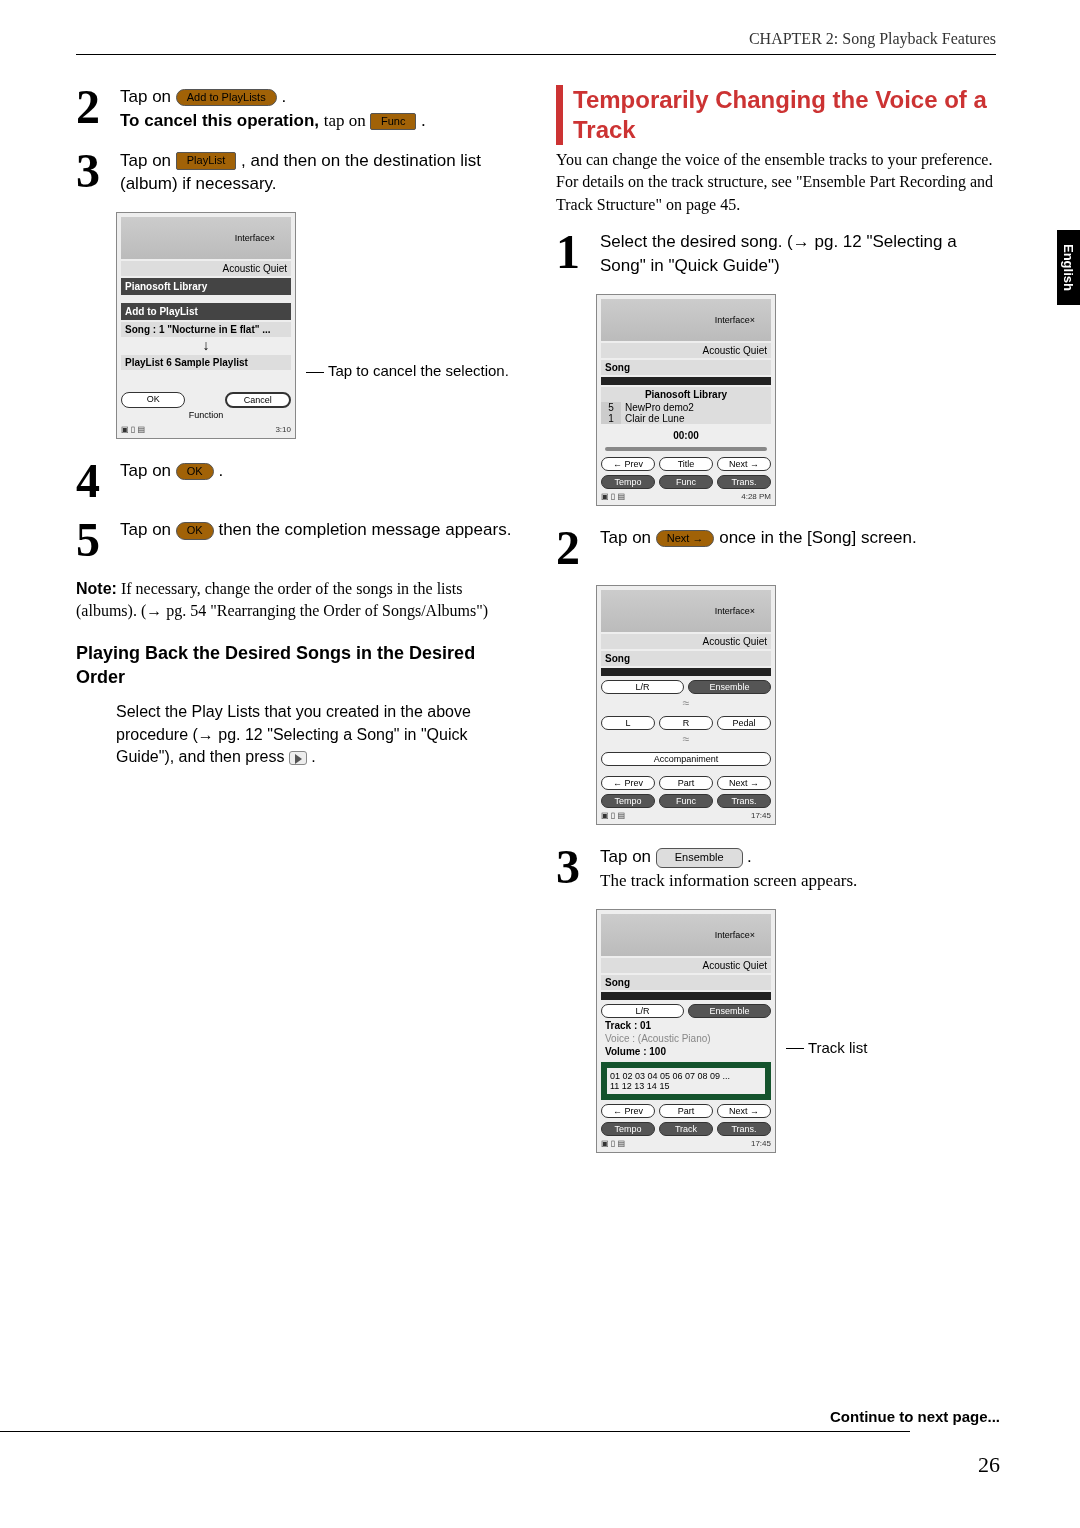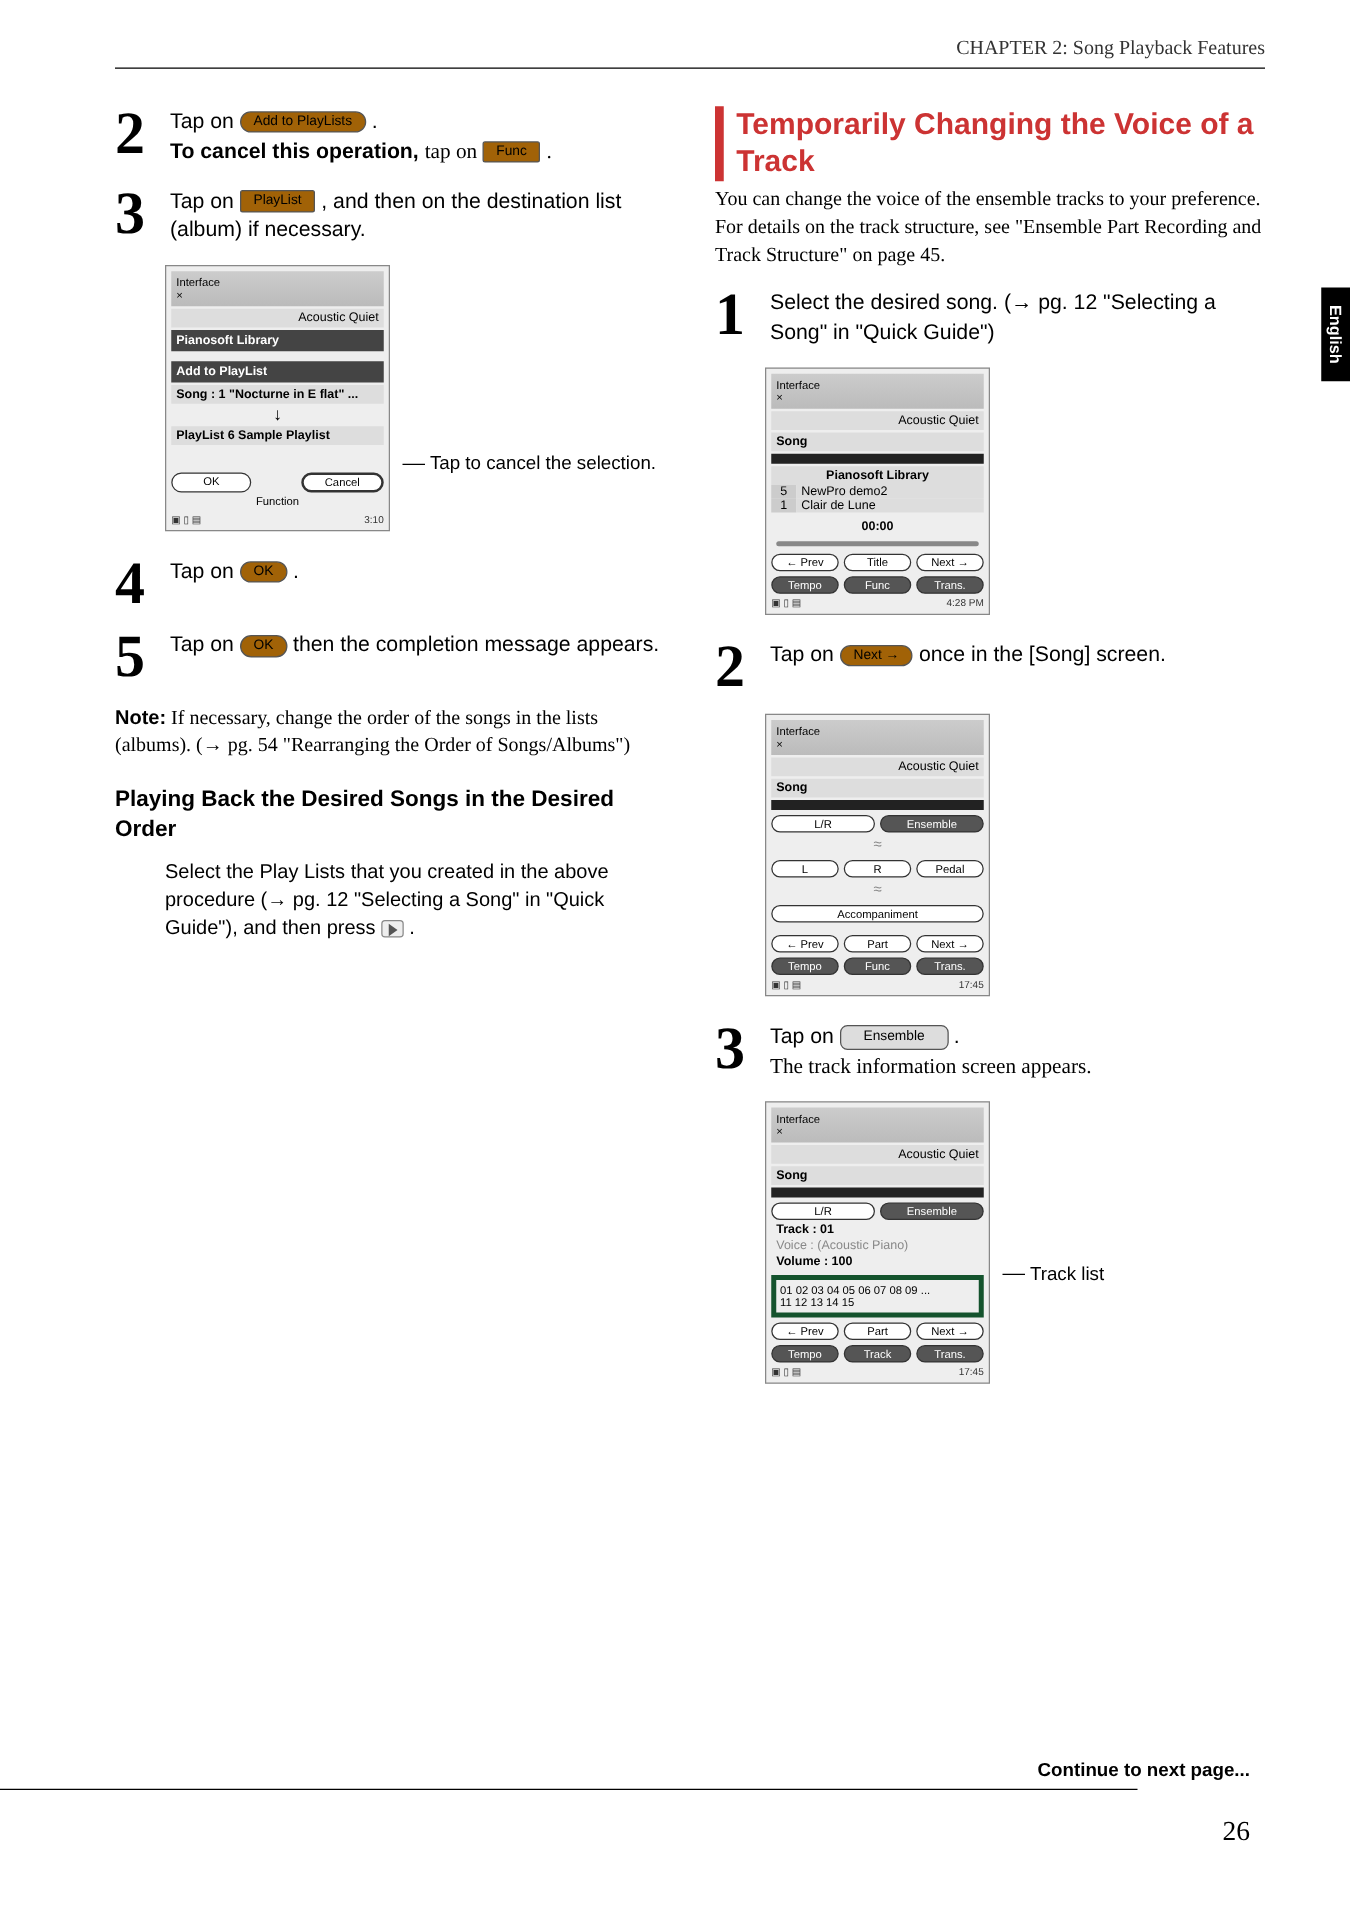--- a/index.html
+++ b/index.html
@@ -1,31 +1,31 @@
 <!DOCTYPE html>
 <html><head>
 <meta charset="utf-8">
 <style>
   * { box-sizing: border-box; margin: 0; padding: 0; }
   body { background: #fff; font-family: "Times New Roman", serif; color: #000; width: 1080px; height: 1528px; position: relative; }
-  .page { position: absolute; left: 92px; top: 30px; width: 920px; }
+  .page { position: absolute; left: 76px; top: 30px; width: 920px; }
   .header { text-align: right; font-size: 16px; color: #333; margin-bottom: 30px; }
   .hr { border-top: 1px solid #000; margin-top: 6px; }
   .columns { display: flex; gap: 40px; }
   .col { flex: 1; }
   .step { display: flex; gap: 10px; margin-bottom: 16px; }
   .stepnum { font-size: 48px; font-weight: 700; font-family: Georgia, serif; line-height: 0.9; min-width: 34px; }
   .stepbody { flex: 1; font-size: 17px; line-height: 1.4; }
   .sans { font-family: Arial, Helvetica, sans-serif; }
   .bold { font-weight: 700; }
   .btn { display: inline-block; border: 1px solid #555; border-radius: 10px; padding: 0 10px; font-size: 11px; background: #a16207; font-family: Arial, sans-serif; vertical-align: middle; }
   .btn.sq { border-radius: 2px; }
   .figholder { margin: 10px 0 20px 40px; }
   .fig { width: 180px; border: 1px solid #888; background: #eee; padding: 4px; font-family: Arial, sans-serif; font-size: 10px; }
-  .fig .toprow { background: linear-gradient(#ccc,#bbb); padding: 4px; display: flex; justify-content: space-between; font-size: 9px; flex-direction: column; }
+  .fig .toprow { background: linear-gradient(#ccc,#bbb); padding: 16px; display: flex; justify-content: flex-end; font-size: 9px; }
   .fig .darkrow { background: #444; color: #fff; padding: 3px 4px; margin-top: 2px; font-weight: bold; }
   .fig .midrow { background: #ddd; padding: 2px 4px; margin-top: 2px; }
   .fig .btnrow { display: flex; gap: 4px; margin-top: 4px; }
   .fbtn { flex: 1; border: 1px solid #333; border-radius: 8px; text-align: center; padding: 1px 0; font-size: 9px; background: #fff; }
   .fbtn.dark { background: #555; color: #fff; }
   .fig .statusbar { font-size: 8px; margin-top: 3px; display: flex; justify-content: space-between; color: #333; }
   .figwrap { display: flex; align-items: flex-start; }
   .para { font-size: 16px; line-height: 1.4; margin-bottom: 14px; }
   .subhead { font-family: Arial, sans-serif; font-weight: 700; font-size: 18px; margin: 20px 0 12px 0; line-height: 1.3; }
   .indent { margin-left: 40px; }
@@ -257,21 +257,21 @@
           <div class="midrow" style="text-align:right">Acoustic  Quiet</div>
           <div class="midrow" style="font-weight:bold;">Song</div>
           <div style="background:#222;height:8px;margin-top:2px;"></div>
           <div class="btnrow">
             <span class="fbtn">L/R</span>
             <span class="fbtn dark">Ensemble</span>
           </div>
           <div style="font-weight:bold;padding:2px 4px;">Track   : 01</div>
           <div style="color:#888;padding:0 4px;">Voice    : (Acoustic Piano)</div>
           <div style="font-weight:bold;padding:2px 4px;">Volume : 100</div>
-          <div style="border:4px solid #14532d;padding:3px;margin:3px 0;white-space:pre-line;font-size:9px;">01 02 03 04 05 06 07 08 09 ...
+          <div style="border:6px solid #14532d;padding:3px;margin:3px 0;white-space:pre-line;font-size:9px;">01 02 03 04 05 06 07 08 09 ...
 11 12 13 14 15</div>
           <div class="btnrow">
             <span class="fbtn">← Prev</span>
             <span class="fbtn">Part</span>
             <span class="fbtn">Next →</span>
           </div>
           <div class="btnrow">
             <span class="fbtn dark">Tempo</span>
             <span class="fbtn dark">Track</span>
             <span class="fbtn dark">Trans.</span>

